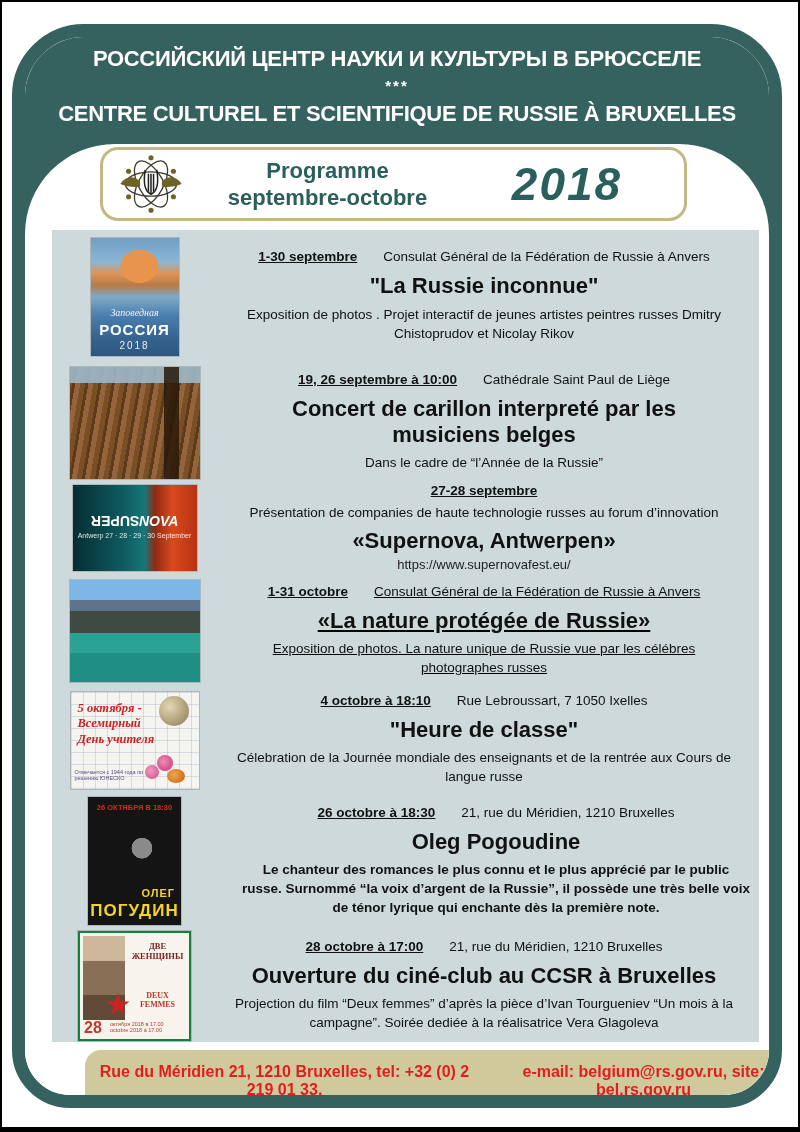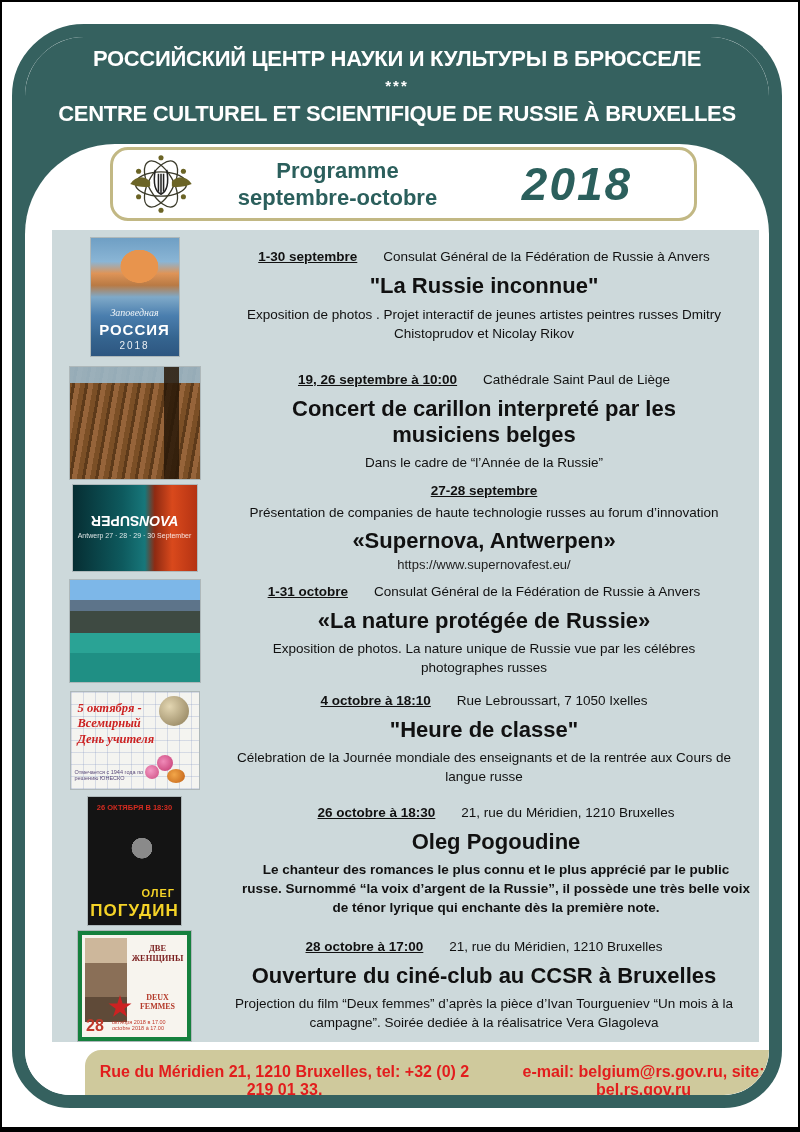--- a/index.html
+++ b/index.html
@@ -15,21 +15,21 @@
   .body-white  { position:absolute; top:107px; left:0; right:0; bottom:0; background:#fff;
                  border-radius:90px 90px 0 0; }
 
   .header-text { position:absolute; top:0; left:0; right:0; height:107px; z-index:2;
                  color:#fff; text-align:center; padding-top:9px; }
   .title-ru { font-size:22px; font-weight:bold; letter-spacing:-0.3px; }
   .stars    { font-size:15px; font-weight:bold; margin-top:5px; letter-spacing:2px; }
   .title-fr { font-size:22px; font-weight:bold; margin-top:7px; letter-spacing:-0.3px; }
 
   
-  .prog-box { position:absolute; left:85px; top:110px; width:587px; height:74px; z-index:3;
+  .prog-box { position:absolute; left:75px; top:110px; width:587px; height:74px; z-index:3;
               background:#fff; border:3px solid #C2B884; border-radius:18px;
               display:flex; align-items:center; }
   .prog-logo { width:64px; height:64px; margin-left:16px; flex-shrink:0; }
   .prog-title { flex:1; text-align:center; color:#2B5F5C; font-weight:bold;
                 font-size:22px; line-height:1.25; }
   .prog-year { width:190px; text-align:center; color:#2B5F5C; font-weight:bold;
                font-style:italic; font-size:46px; letter-spacing:2px; margin-right:22px; }
 
   
   .content { position:absolute; left:27px; top:193px; width:707px; height:812px;
@@ -38,21 +38,21 @@
   .imgcell { width:165px; flex-shrink:0; display:flex; justify-content:center; }
   .txtcell { flex:1; text-align:center; padding-right:8px; color:#111; }
   .dateline { font-size:13.5px; }
   .date { font-weight:bold; text-decoration:underline; }
   .loc  { margin-left:26px; }
   .ev-title { font-size:22px; font-weight:bold; margin:9px auto 7px auto; line-height:1.15; }
   .desc { font-size:13.5px; line-height:1.4; margin:0 auto; }
   .link { font-size:13px; color:#222; text-decoration:none; }
 
   .r1 { height:133px; } .r2 { height:119px; } .r3 { height:92px; }
-  .r4 { height:114px; } .r5 { height:104px; } .r6 { height:138px;gap:24px; } .r7 { height:112px; }
+  .r4 { height:114px;text-decoration:underline; } .r5 { height:104px; } .r6 { height:138px;gap:24px; } .r7 { height:112px; }
 
   .w400 { max-width:400px; } .w440 { max-width:440px; } .w600 { max-width:600px; }
   .w620 { max-width:620px; } .w660 { max-width:660px;font-weight:bold; }
 
   
   .ph { position:relative; overflow:hidden; box-shadow:0 0 0 1px rgba(0,0,0,.15); }
   .img1 { width:88px; height:118px;
     background:
       radial-gradient(ellipse 32px 28px at 55% 24%, #e8944d 0 58%, rgba(0,0,0,0) 60%),
       linear-gradient(180deg,#6f9fc4 0,#8ab5d5 20%,#de9458 30%,#b97a44 40%,#7fa9c8 50%,#4a7eae 66%,#35648f 85%,#2d5680 100%);
@@ -95,21 +95,21 @@
   .rose1 { width:16px; height:16px; right:26px; bottom:18px; background:radial-gradient(circle at 40% 40%, #f08ab8, #c2376f); }
   .rose2 { width:14px; height:14px; right:40px; bottom:10px; background:radial-gradient(circle at 40% 40%, #f49ac4, #cc4a80); }
   .rose3 { width:18px; height:14px; right:14px; bottom:6px; background:radial-gradient(circle at 40% 40%, #f2a649, #c05f14); }
 
   .img6 { width:93px; height:128px; background:#141414; color:#f5d327; text-align:center;
     background-image:radial-gradient(circle 17px at 58% 40%, #8a8a8a 0 60%, rgba(0,0,0,0) 62%); }
   .img6-top { color:#d42b20; font-size:7.5px; font-weight:bold; padding-top:6px; }
   .img6-n1 { position:absolute; right:6px; bottom:26px; font-size:11px; font-weight:bold; letter-spacing:1px; }
   .img6-n2 { position:absolute; left:0; right:0; bottom:4px; font-size:17px; font-weight:bold; letter-spacing:1px; }
 
-  .img7 { width:113px; height:110px; background:#f7f4ee; border:4px solid #15803d; }
+  .img7 { width:113px; height:110px; background:#f7f4ee; border:2px solid #15803d; }
   .img7-photo { position:absolute; left:3px; top:3px; width:42px; height:84px;
     background:linear-gradient(180deg,#cdb79b 0 30%,#8a6f57 30% 70%,#5f4a38 70% 100%); }
   .img7-ru { position:absolute; left:48px; top:8px; right:2px; text-align:center;
              color:#7a1d1d; font-weight:bold; font-size:8.5px; font-family:"Liberation Serif",serif; }
   .img7-fr { position:absolute; left:48px; top:58px; right:2px; text-align:center;
              color:#b43a2a; font-weight:bold; font-size:8px; font-family:"Liberation Serif",serif; }
   .img7-day { position:absolute; left:4px; bottom:2px; color:#c0392b; font-weight:bold; font-size:16px; }
   .img7-dates { position:absolute; left:30px; bottom:6px; color:#c0392b; font-size:5.5px; width:70px; }
   .burst { position:absolute; left:26px; top:60px; width:24px; height:24px; background:#cc2222;
            clip-path:polygon(50% 0,61% 35%,98% 35%,68% 57%,79% 91%,50% 70%,21% 91%,32% 57%,2% 35%,39% 35%); }

